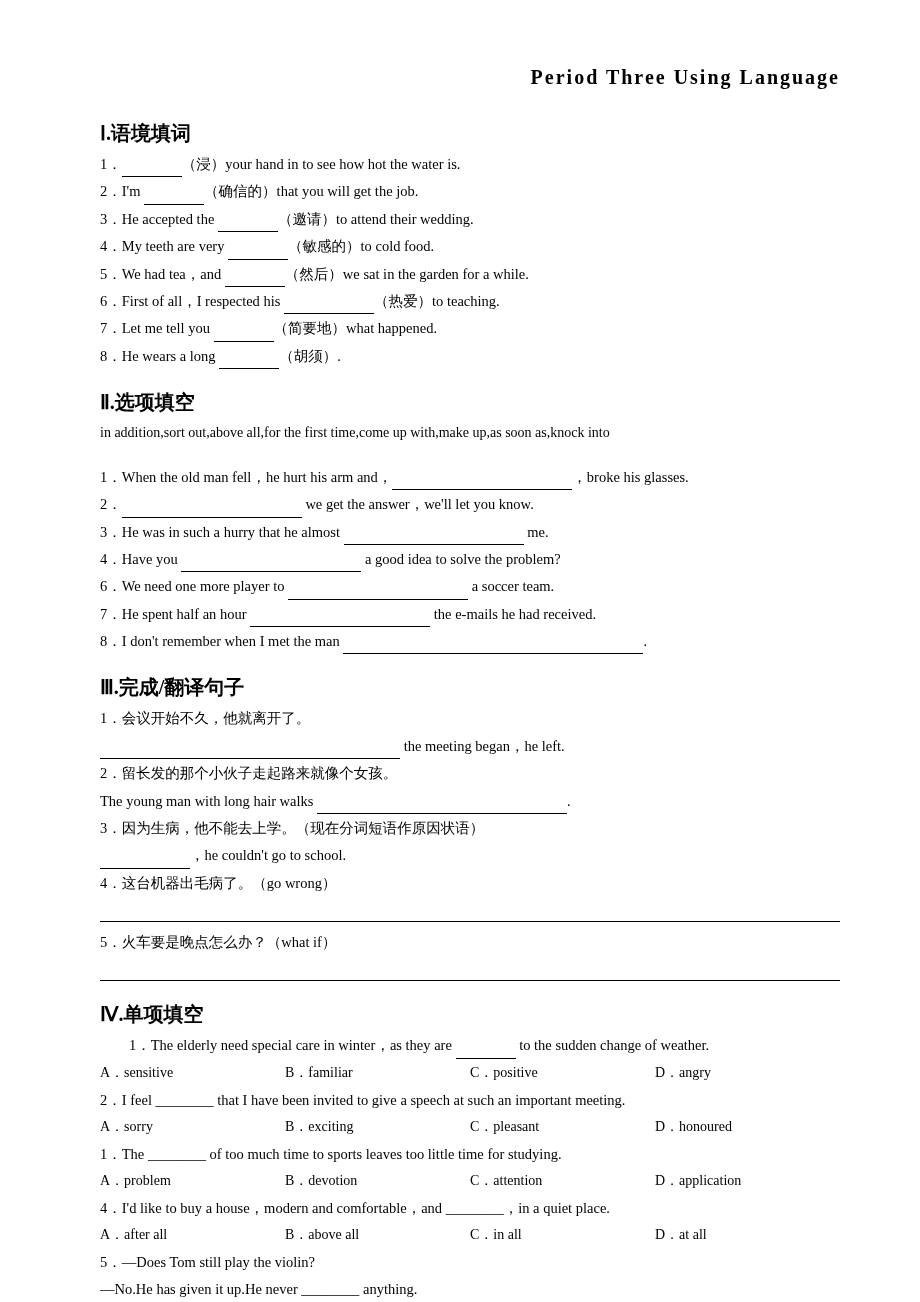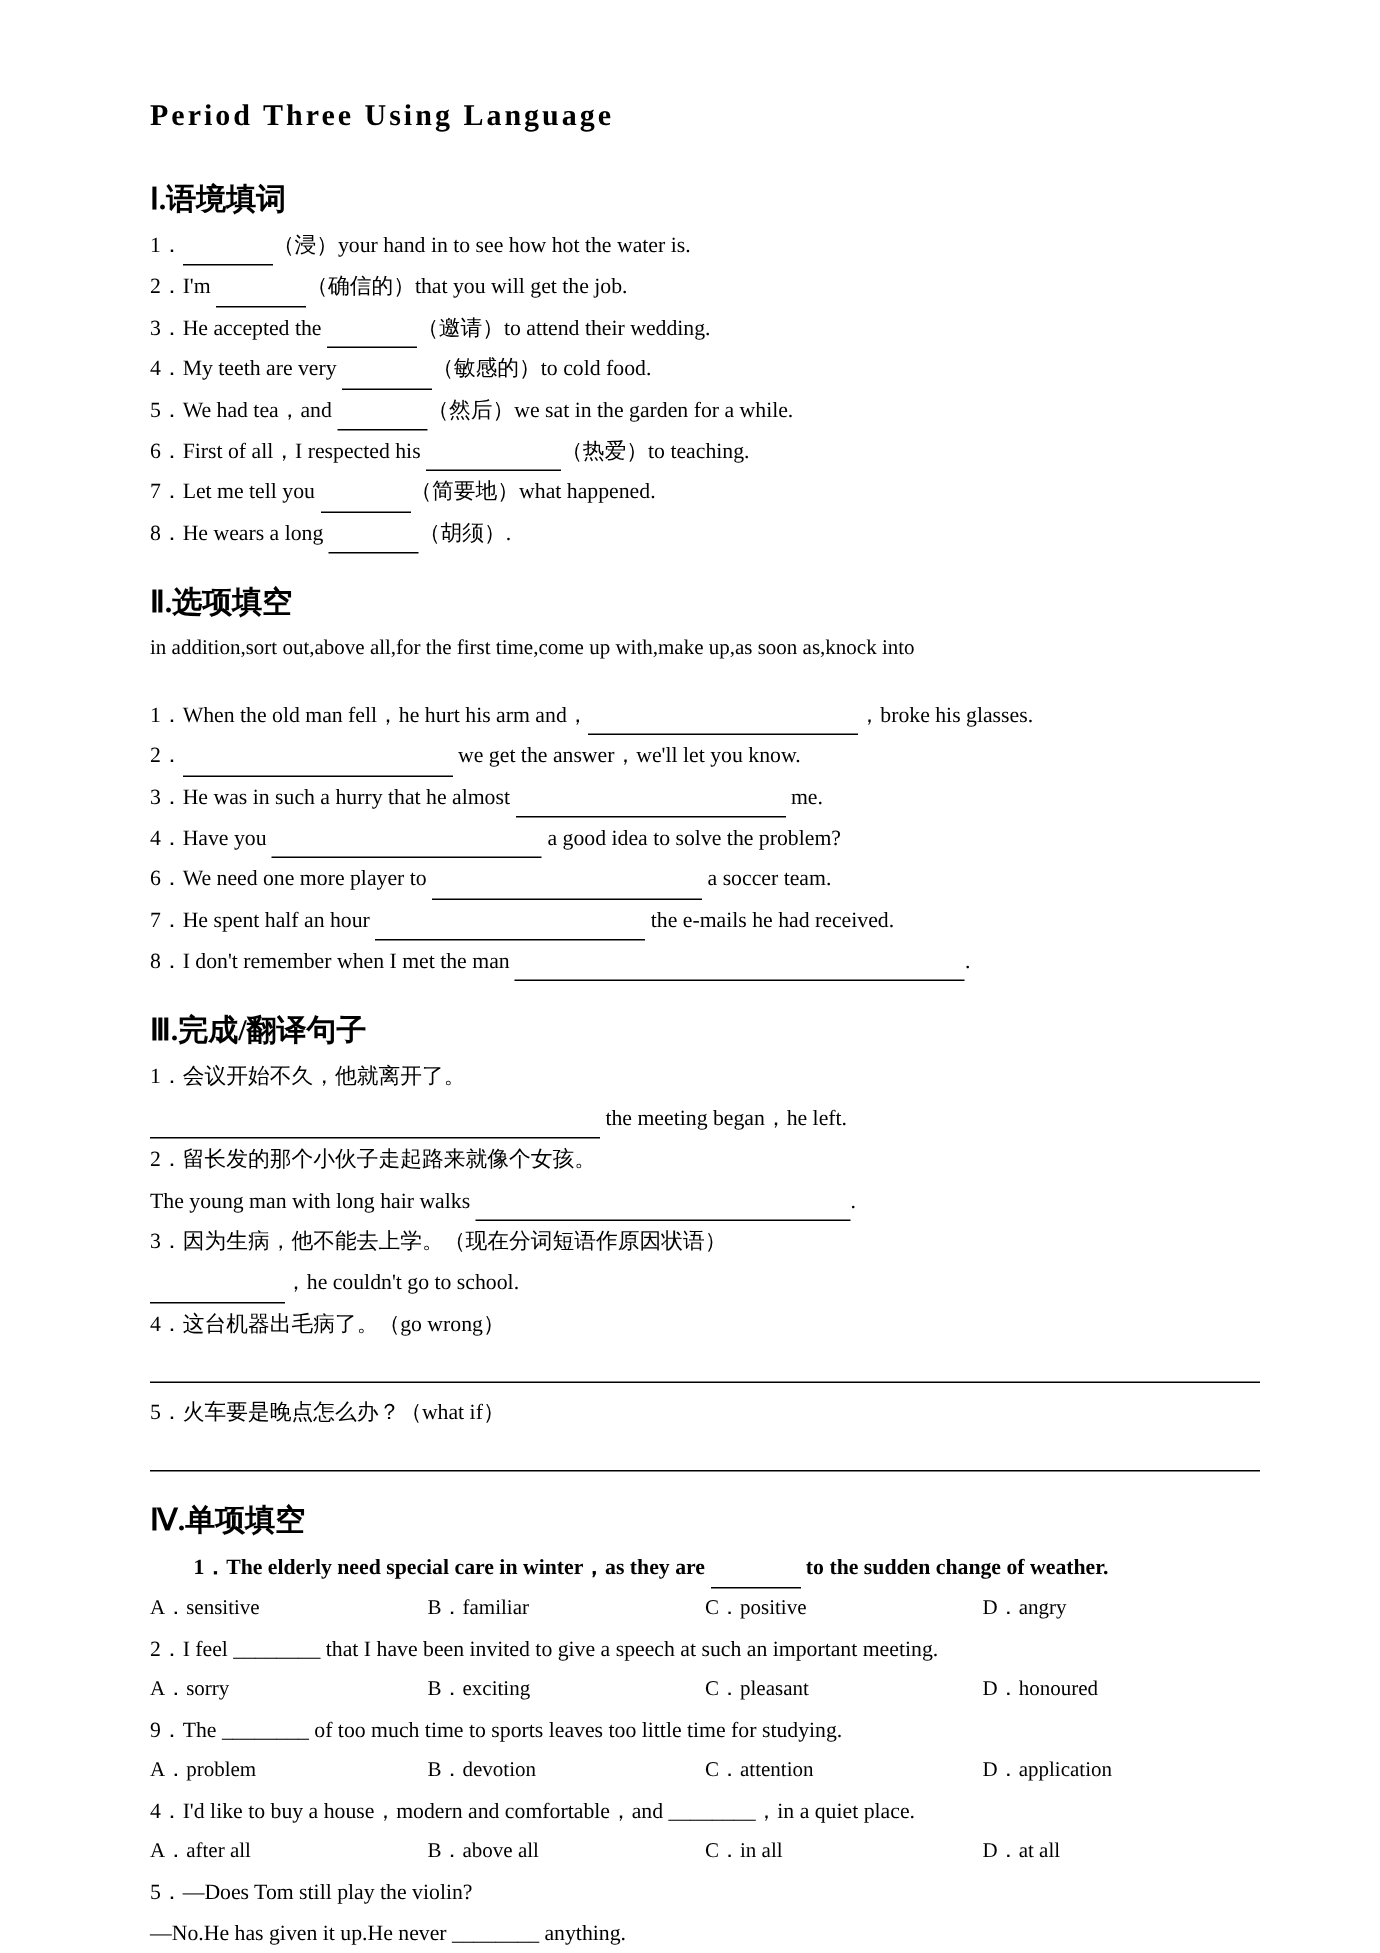--- a/index.html
+++ b/index.html
@@ -7,21 +7,21 @@
       background: #fff;
       color: #000;
       font-family: "Times New Roman", SimSun, serif;
       font-size: 15px;
       line-height: 1.7;
       padding: 60px 80px 60px 100px;
       width: 920px;
       min-height: 1302px;
     }
     .page-title {
-      text-align: left;
+      text-align: right;
       font-weight: bold;
       font-size: 20px;
       margin-bottom: 22px;
       letter-spacing: 2px;
     }
     .section-header {
       font-weight: bold;
       font-size: 20px;
       margin-top: 16px;
       margin-bottom: 2px;
@@ -85,21 +85,20 @@
     }
     .choice {
       flex: 1;
       padding-right: 8px;
     }
     .section-iv {
       margin-top: 14px;
     }
     .indent {
       text-indent: 2em;
-      font-weight: bold;
     }
   </style>
 </head>
 <body>
 
 <div class="page-title">Period Three    Using Language</div>
 
 <div>
   <div class="section-header">Ⅰ.语境填词</div>
   <div class="question-line">1．<span class="blank-sm"></span>（浸）your hand in to see how hot the water is.</div>
@@ -170,21 +169,21 @@
     <div class="question-line">2．I feel ________ that I have been invited to give a speech at such an important meeting.</div>
     <div class="choices">
       <div class="choice">A．sorry</div>
       <div class="choice">B．exciting</div>
       <div class="choice">C．pleasant</div>
       <div class="choice">D．honoured</div>
     </div>
   </div>
 
   <div>
-    <div class="question-line">9．The ________ of too much time to sports leaves too little time for studying.</div>
+    <div class="question-line">1．The ________ of too much time to sports leaves too little time for studying.</div>
     <div class="choices">
       <div class="choice">A．problem</div>
       <div class="choice">B．devotion</div>
       <div class="choice">C．attention</div>
       <div class="choice">D．application</div>
     </div>
   </div>
 
   <div>
     <div class="question-line">4．I'd like to buy a house，modern and comfortable，and ________，in a quiet place.</div>

